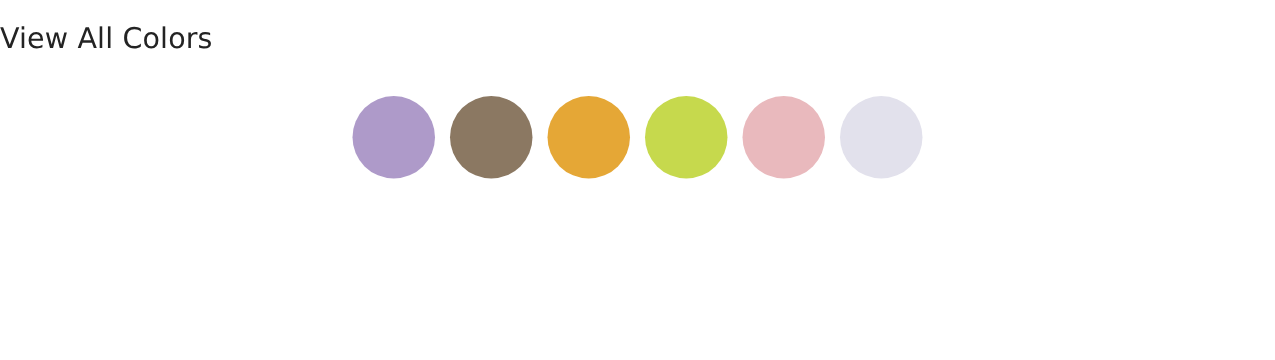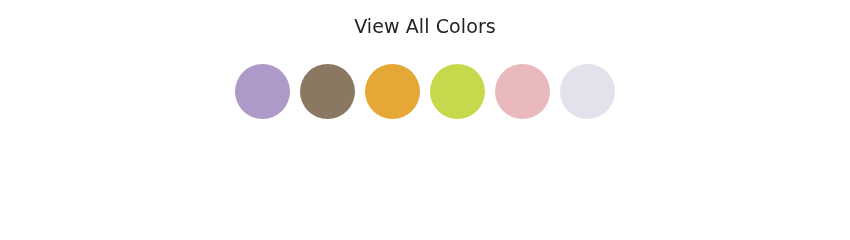--- a/index.html
+++ b/index.html
@@ -19,21 +19,21 @@
     width: 850px;
     height: 235px;
     background: #ffffff;
     box-sizing: border-box;
   }
   .page-title {
     position: absolute;
     left: 0;
     top: 14px;
     width: 850px;
-    text-align: center;
+    text-align: left;
     font-size: 19px;
     font-weight: 400;
     line-height: 24px;
     color: #232323;
     letter-spacing: 0.1px;
     white-space: nowrap;
   }
   .swatch-row {
     position: absolute;
     left: 0;

